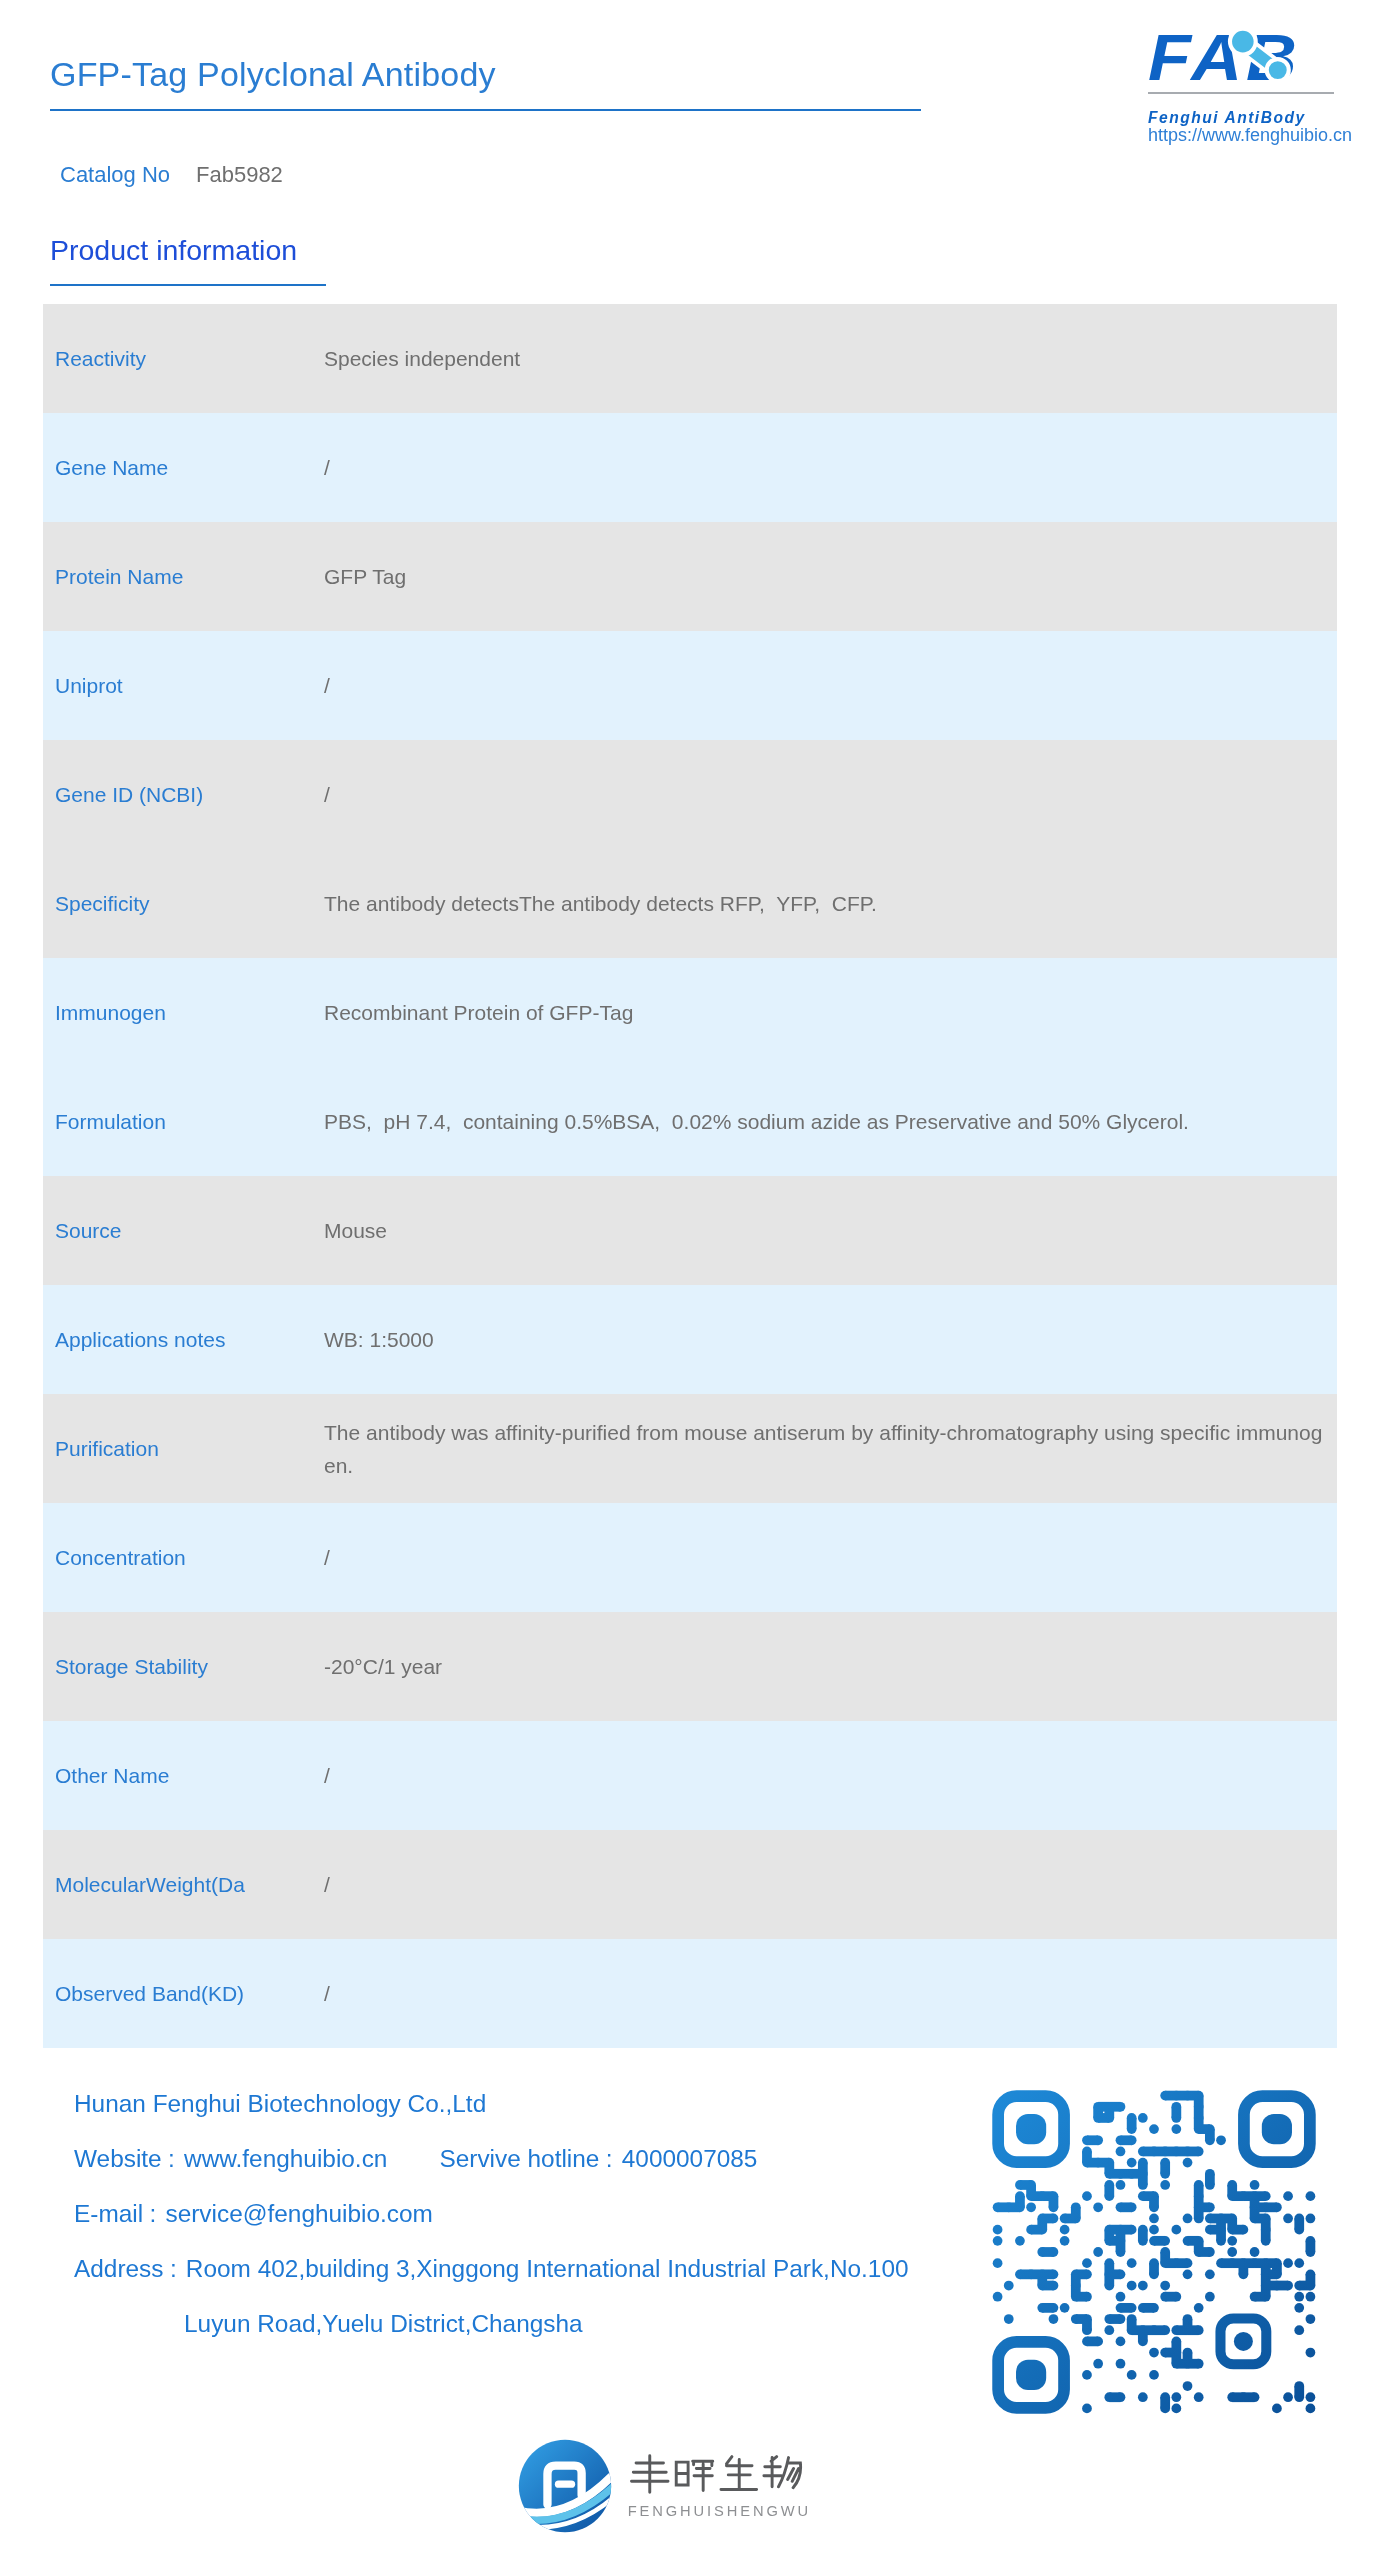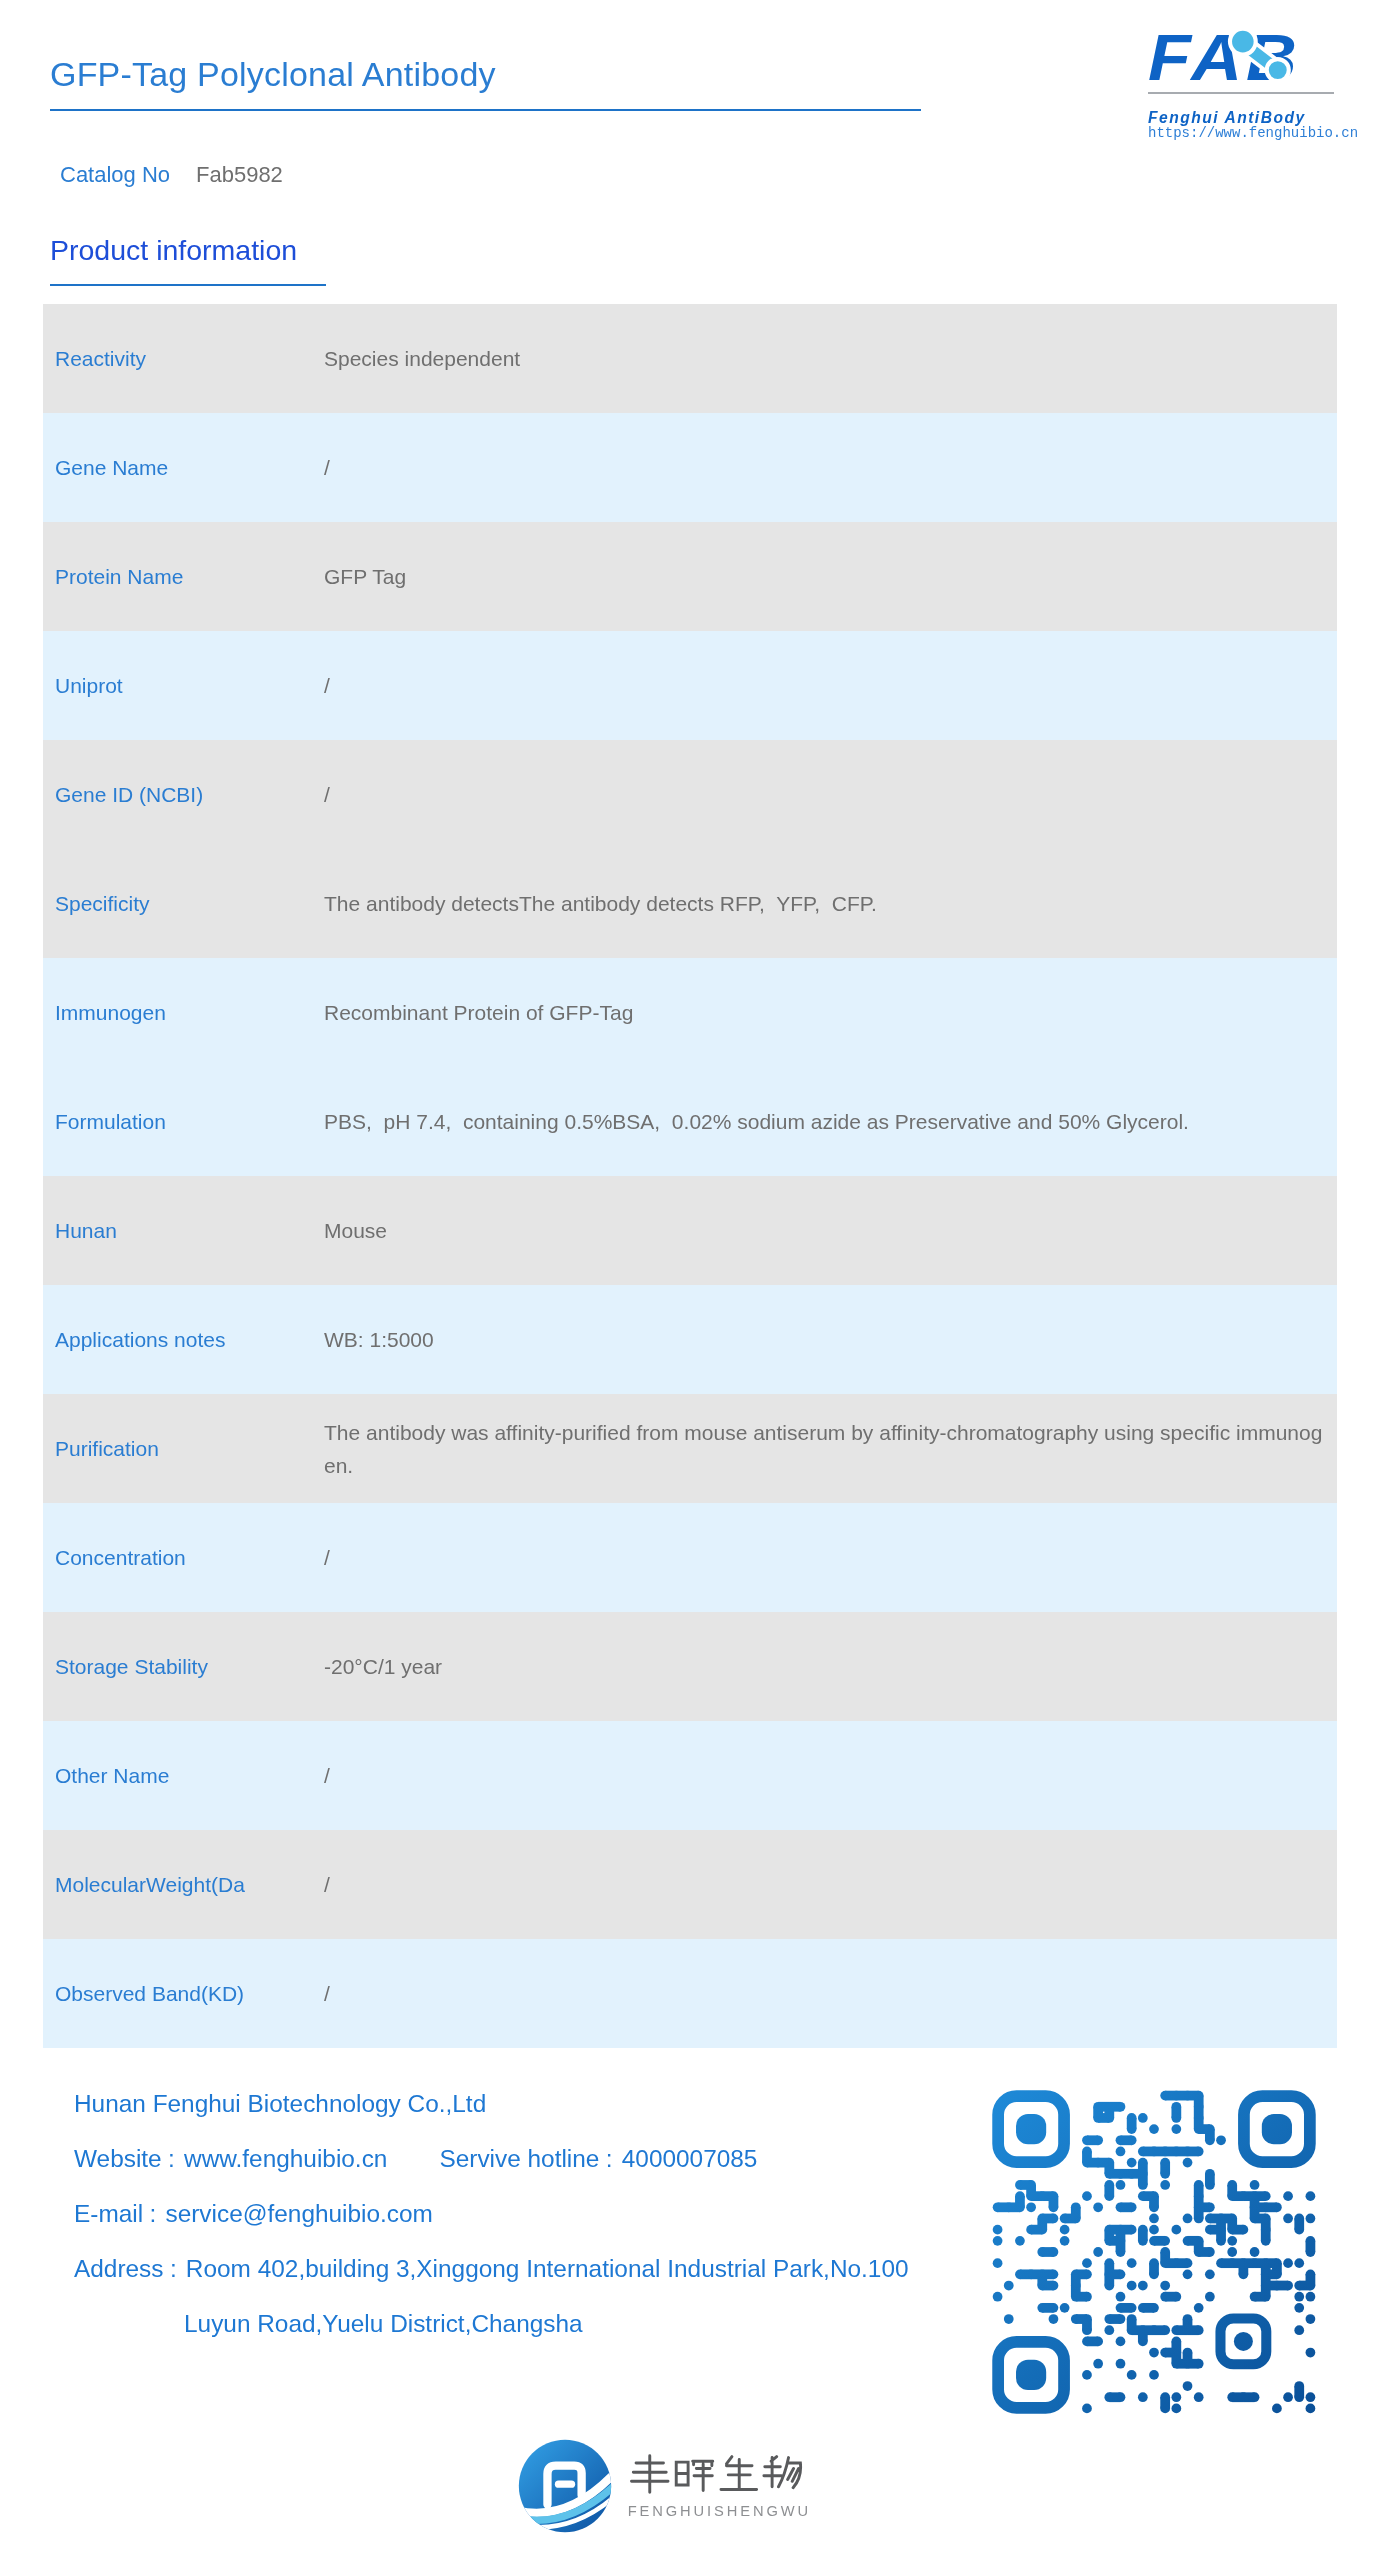--- a/index.html
+++ b/index.html
@@ -14,21 +14,21 @@
   .catalog-value{color:#6f6f6f;}
 
   
   .brand{position:absolute;left:1148px;top:26px;width:186px;}
   .brand-name{position:relative;font-style:italic;font-weight:900;font-size:64px;line-height:64px;
               color:#0e63c5;letter-spacing:3.7px;transform:scaleX(1.1);transform-origin:left;}
   .brand-mol{position:absolute;left:0;top:0;width:186px;height:68px;pointer-events:none;}
   .brand-line{height:1.8px;background:#a7abb0;margin-top:1.8px;}
   .brand-tagline{font-style:italic;font-weight:700;font-size:15.6px;color:#0e63c5;
                  letter-spacing:1.5px;margin-top:15px;white-space:nowrap;}
-  .brand-url{position:absolute;left:1148px;top:125px;font-size:14px;color:#2e7fd6;white-space:nowrap;font-family:Liberation Mono, monospace;}
+  .brand-url{position:absolute;left:1148px;top:125px;font-size:18px;color:#2e7fd6;white-space:nowrap;}
 
   
   .section-title{position:absolute;left:50px;top:234px;font-size:28.5px;color:#1d4ed8;}
   .section-underline{position:absolute;left:50px;top:284px;width:276px;height:1.8px;background:#1e73c8;}
 
   
   .table{position:absolute;left:43px;top:304px;width:1294px;}
   .row{display:flex;align-items:center;height:109px;padding-left:12px;box-sizing:border-box;background:#e5e5e5;}
   .row.alt{background:#e2f2fd;}
   .cell-label{width:269px;flex:none;font-size:21px;color:#2a7dd2;}
@@ -105,21 +105,21 @@
       </div>
       <div class="row alt">
         <span class="cell-label">Immunogen</span>
         <span class="cell-value">Recombinant Protein of GFP-Tag</span>
       </div>
       <div class="row alt">
         <span class="cell-label">Formulation</span>
         <span class="cell-value">PBS,&nbsp; pH 7.4,&nbsp; containing 0.5%BSA,&nbsp; 0.02% sodium azide as Preservative and 50% Glycerol.</span>
       </div>
       <div class="row">
-        <span class="cell-label">Hunan</span>
+        <span class="cell-label">Source</span>
         <span class="cell-value">Mouse</span>
       </div>
       <div class="row alt">
         <span class="cell-label">Applications notes</span>
         <span class="cell-value">WB: 1:5000</span>
       </div>
       <div class="row">
         <span class="cell-label">Purification</span>
         <span class="cell-value">The antibody was affinity-purified from mouse antiserum by affinity-chromatography using specific immunogen.</span>
       </div>

